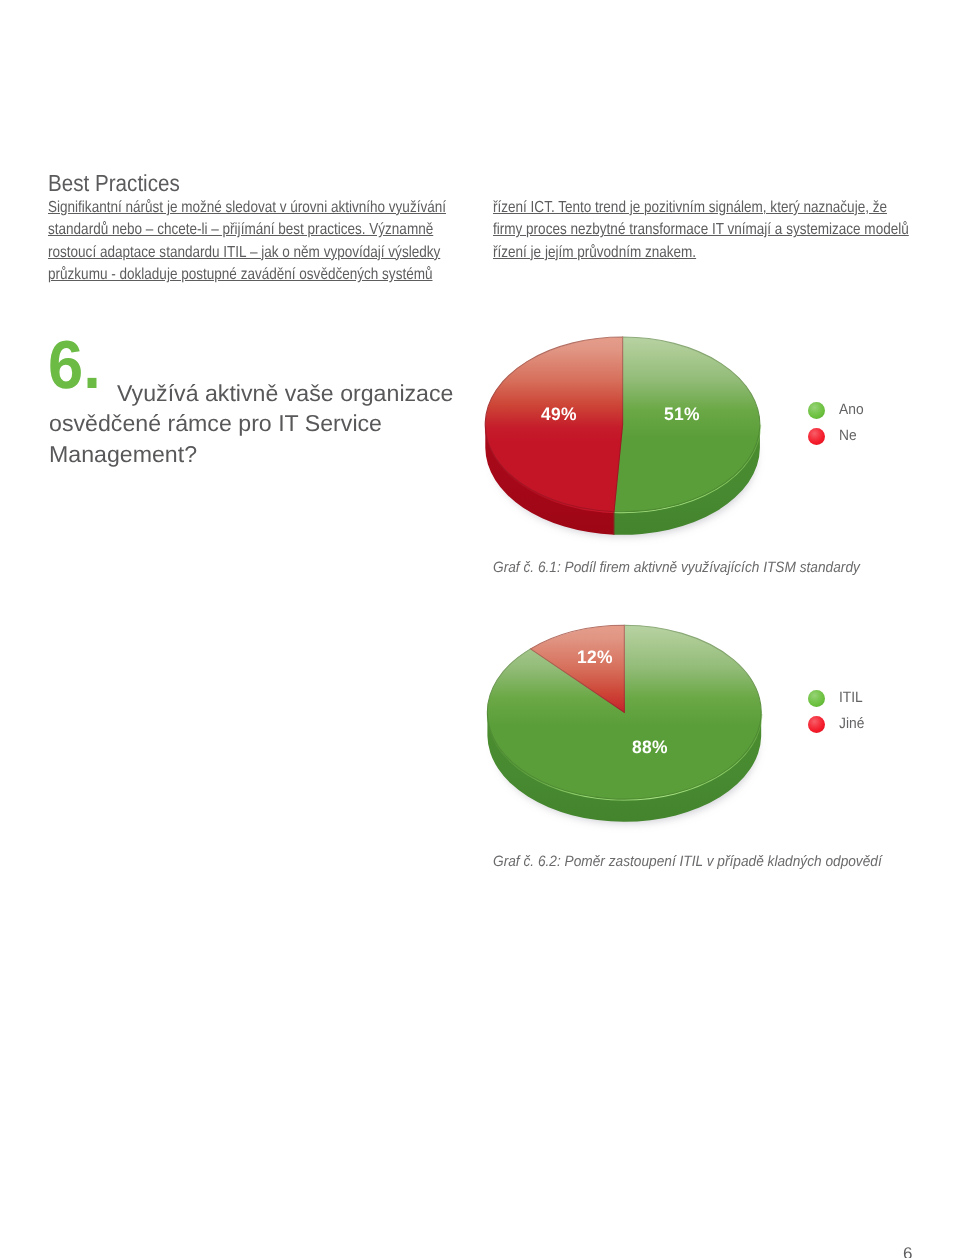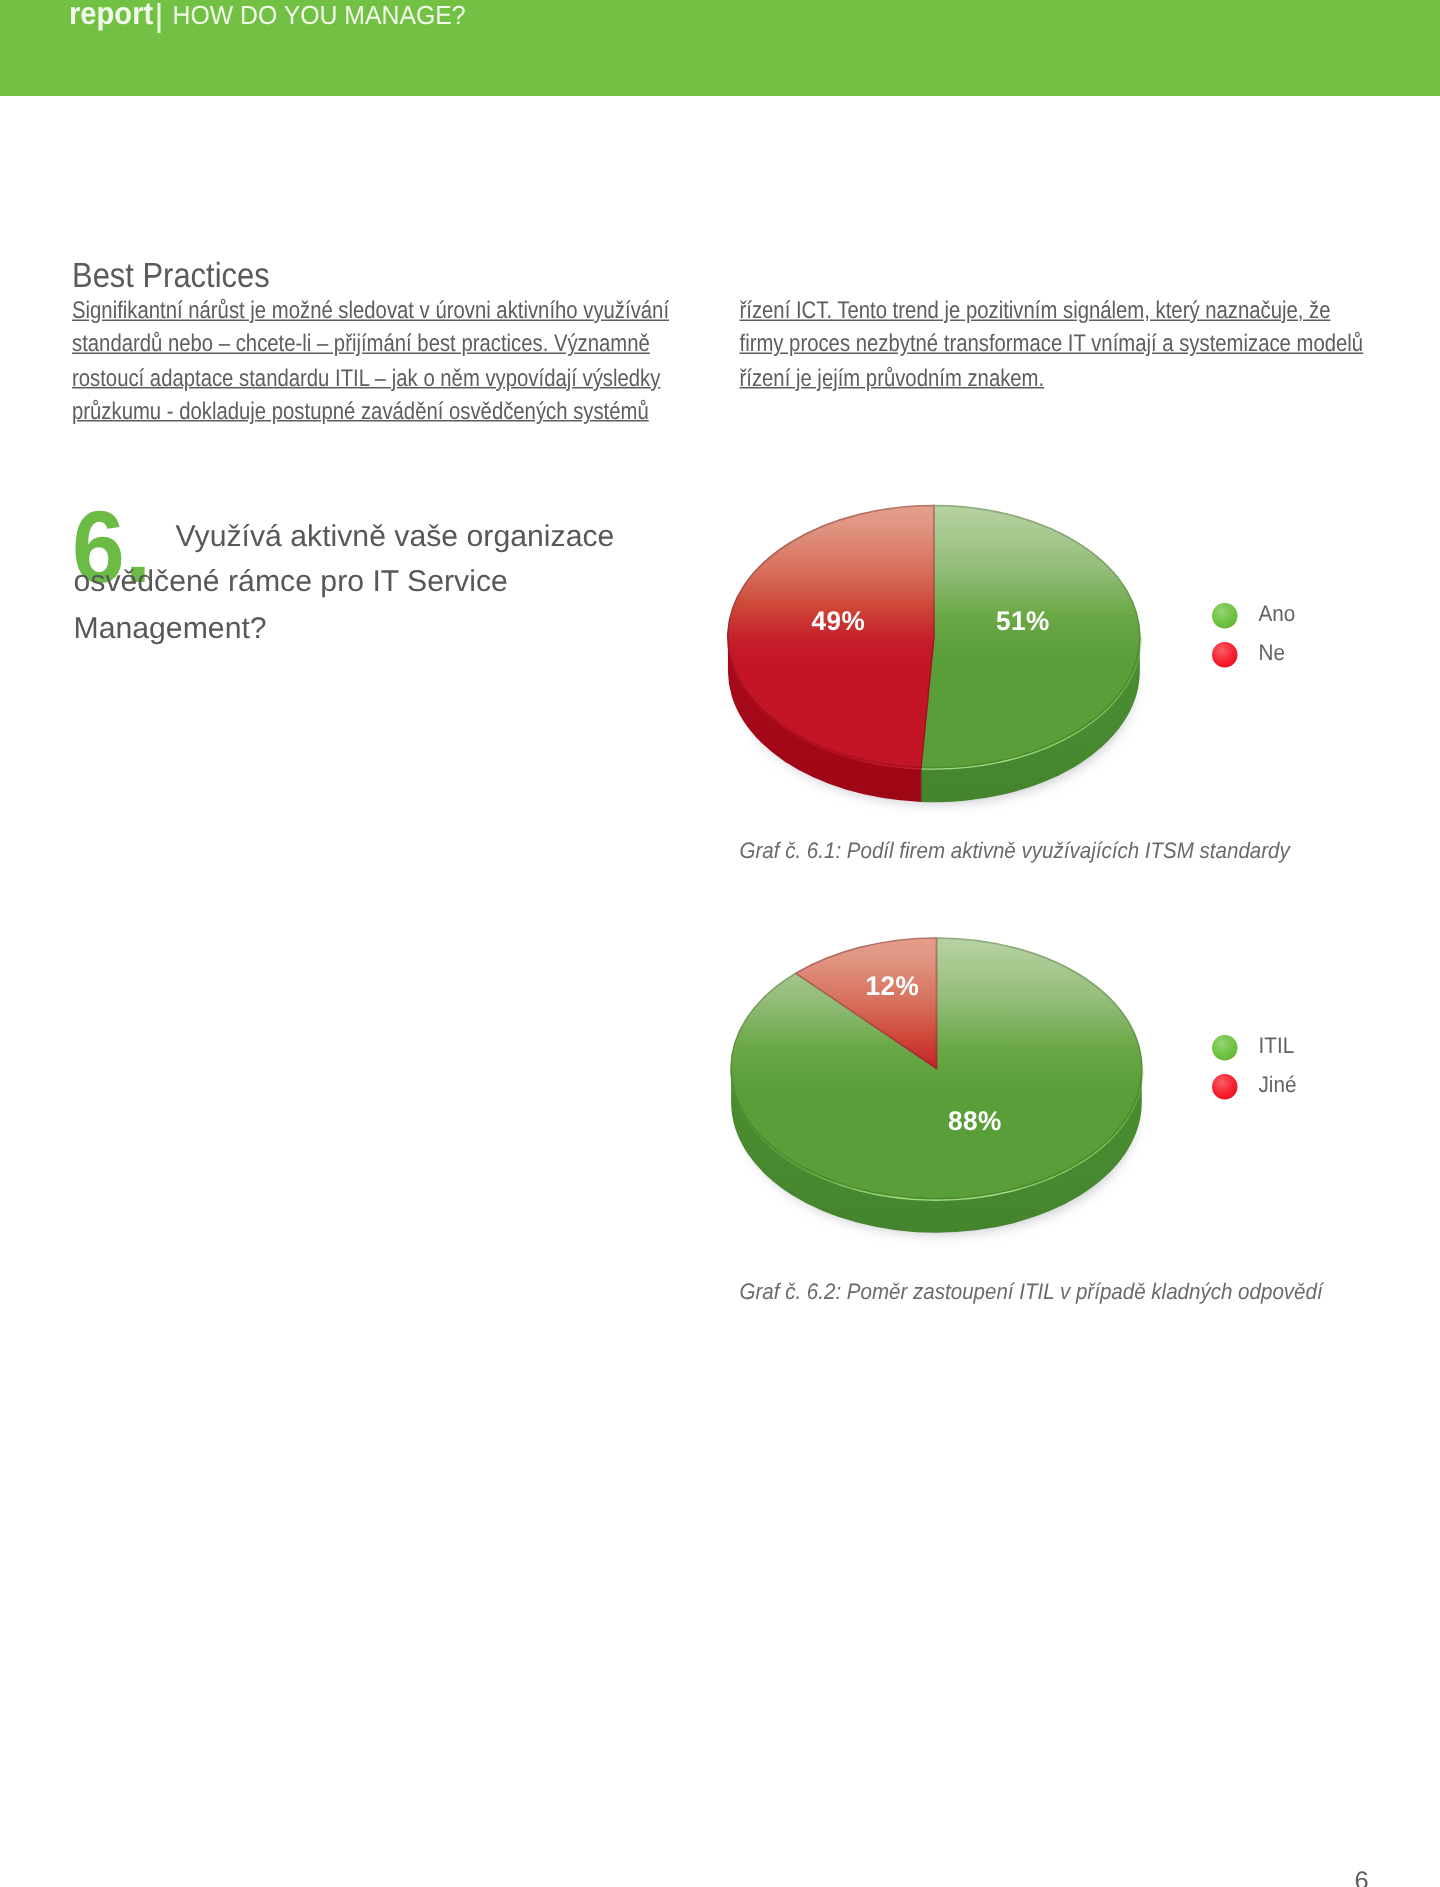--- a/index.html
+++ b/index.html
@@ -20,21 +20,21 @@
   .h-best{position:absolute;left:48px;top:170px;font-size:23.3px;color:#5b5b5d;
           transform:scaleX(0.885);transform-origin:left top;}
   .col{position:absolute;font-size:16px;color:#5d5d5f;line-height:22.4px;text-decoration:underline;}
   .col span{display:block;transform:scaleX(0.846);transform-origin:left top;white-space:pre;}
   .col-l{left:48px;top:197px;}
   .col-r{left:493px;top:197px;}
 
   
   .q-num{position:absolute;left:48px;top:331px;font-size:68px;font-weight:bold;color:#6cbb45;
          transform:scaleX(0.93);transform-origin:left top;line-height:68px;letter-spacing:0px;}
-  .q-text{position:absolute;left:49px;top:343px;font-size:20px;color:#58585a;line-height:30.3px;}
+  .q-text{position:absolute;left:49px;top:378px;font-size:23px;color:#58585a;line-height:30.3px;}
   .q-text span{display:block;transform:scaleX(1.007);transform-origin:left top;white-space:pre;}
   .q-text .ln1{margin-left:68px;}
 
   
   .cap{position:absolute;font-size:15px;font-style:italic;color:#6a6a6c;
        transform:scaleX(0.913);transform-origin:left top;white-space:pre;}
 
   
   .legend{position:absolute;}
   .lg-row{position:relative;height:26px;}
@@ -50,25 +50,20 @@
           transform:scaleX(0.97);transform-origin:left top;letter-spacing:0.3px;}
 
   
   .pageno{position:absolute;left:903px;top:1245px;font-size:17px;color:#5d5d5f;line-height:17px;}
 </style>
 </head>
 <body>
 
 <div class="page">
 
-  <div class="hdr">
-    <div class="hdr-brand">report</div>
-    <div class="hdr-pipe"></div>
-    <div class="hdr-title">HOW DO YOU MANAGE?</div>
-  </div>
 
   <div class="h-best">Best Practices</div>
 
   <div class="col col-l">
     <span>Signifikantní nárůst je možné sledovat v úrovni aktivního využívání</span>
     <span>standardů nebo – chcete-li – přijímání best practices. Významně</span>
     <span>rostoucí adaptace standardu ITIL – jak o něm vypovídají výsledky</span>
     <span>průzkumu - dokladuje postupné zavádění osvědčených systémů</span>
   </div>
 

